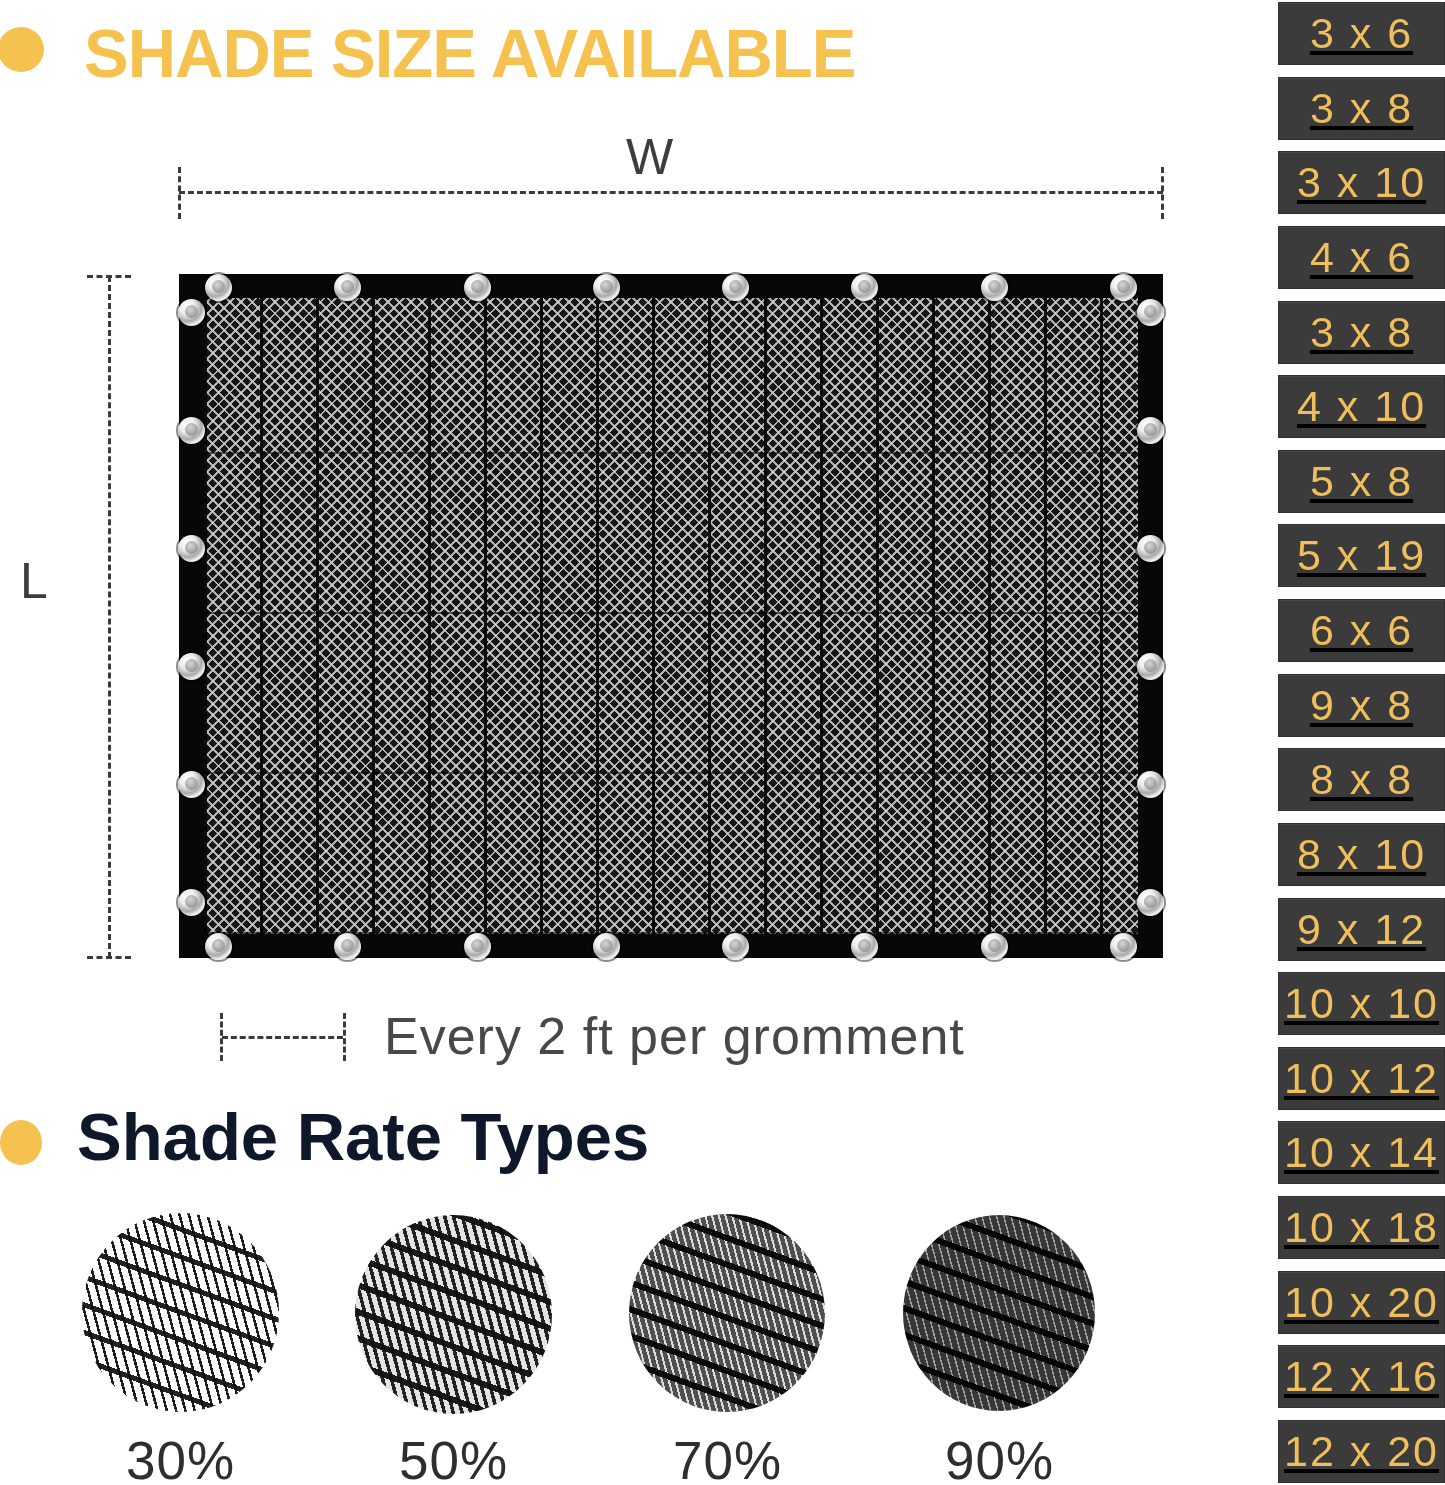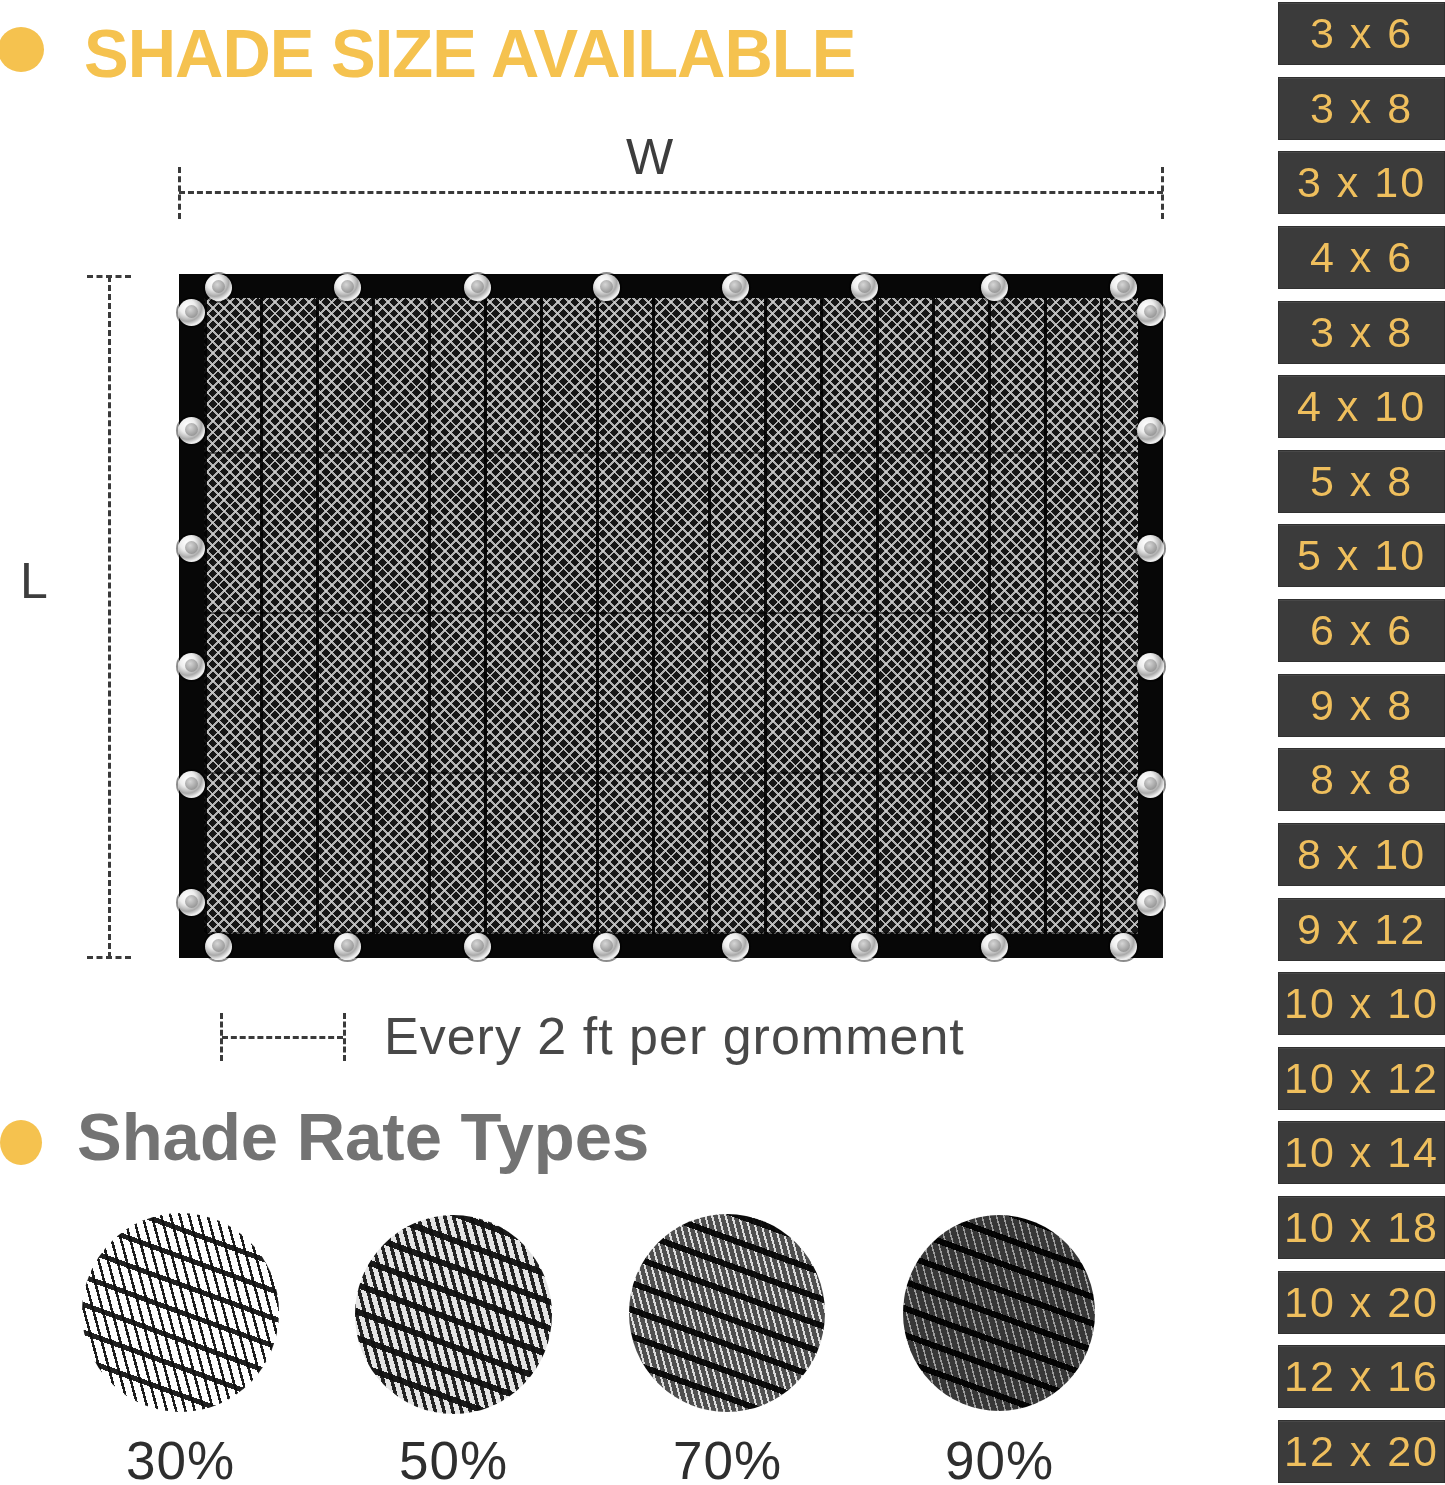--- a/index.html
+++ b/index.html
@@ -11,21 +11,21 @@
   .bullet{position:absolute;border-radius:50%;background:#F5C24F;}
   #dot1{left:-2px;top:27px;width:46px;height:45px;}
   #h1{
     position:absolute;left:84px;top:14px;font-size:69px;font-weight:bold;
     color:#F5C24F;letter-spacing:-1px;transform:scaleX(.97);transform-origin:left top;
     white-space:nowrap;
   }
   #dot2{left:0px;top:1120px;width:42px;height:45px;}
   #h2{
     position:absolute;left:77px;top:1098px;font-size:67px;font-weight:bold;
-    color:#737373;letter-spacing:0px;white-space:nowrap;
+    color:#0f172a;letter-spacing:0px;white-space:nowrap;
   }
   
   .dash-h{position:absolute;border-top:3px dashed #3a3a3a;height:0;}
   .dash-v{position:absolute;border-left:3px dashed #3a3a3a;width:0;}
   #w-line{left:179px;top:191px;width:984px;}
   #w-tick-l{left:178px;top:167px;height:52px;}
   #w-tick-r{left:1161px;top:167px;height:52px;}
   #l-line{left:108px;top:276px;height:682px;}
   #l-tick-t{left:87px;top:275px;width:44px;}
   #l-tick-b{left:87px;top:956px;width:44px;}
@@ -89,21 +89,21 @@
       #373737;
   }
   .pct{
     position:absolute;top:1430px;width:197px;text-align:center;
     font-size:53px;color:#2e2e2e;letter-spacing:1px;
   }
   #p30{left:82px;} #p50{left:355px;} #p70{left:629px;} #p90{left:901px;}
   
   #sizes{
     position:absolute;left:1278px;top:2px;width:167px;height:1481px;
-    display:flex;flex-direction:column;justify-content:space-between;
+    display:flex;flex-direction:column;justify-content:space-between;text-decoration:underline;
   }
   .size-chip{
     height:63px;background:#3B3B3B;box-sizing:border-box;
     border:1px solid #303030;box-shadow:inset 0 1px 0 rgba(255,255,255,.07);
     display:flex;align-items:center;justify-content:center;
     font-size:43px;color:#EFBF5D;letter-spacing:2px;white-space:nowrap;
   }
 </style>
 </head>
 <body>
@@ -175,21 +175,21 @@
   <div id="p90" class="pct">90%</div>
 
   <div id="sizes">
     <div class="size-chip">3 x 6</div>
     <div class="size-chip">3 x 8</div>
     <div class="size-chip">3 x 10</div>
     <div class="size-chip">4 x 6</div>
     <div class="size-chip">3 x 8</div>
     <div class="size-chip">4 x 10</div>
     <div class="size-chip">5 x 8</div>
-    <div class="size-chip">5 x 10</div>
+    <div class="size-chip">5 x 19</div>
     <div class="size-chip">6 x 6</div>
     <div class="size-chip">9 x 8</div>
     <div class="size-chip">8 x 8</div>
     <div class="size-chip">8 x 10</div>
     <div class="size-chip">9 x 12</div>
     <div class="size-chip">10 x 10</div>
     <div class="size-chip">10 x 12</div>
     <div class="size-chip">10 x 14</div>
     <div class="size-chip">10 x 18</div>
     <div class="size-chip">10 x 20</div>

